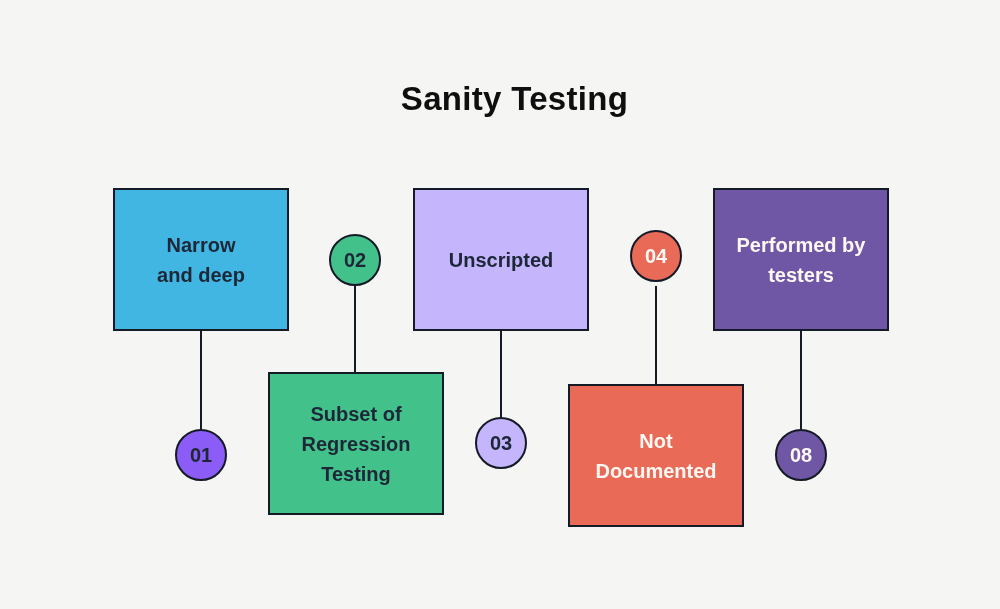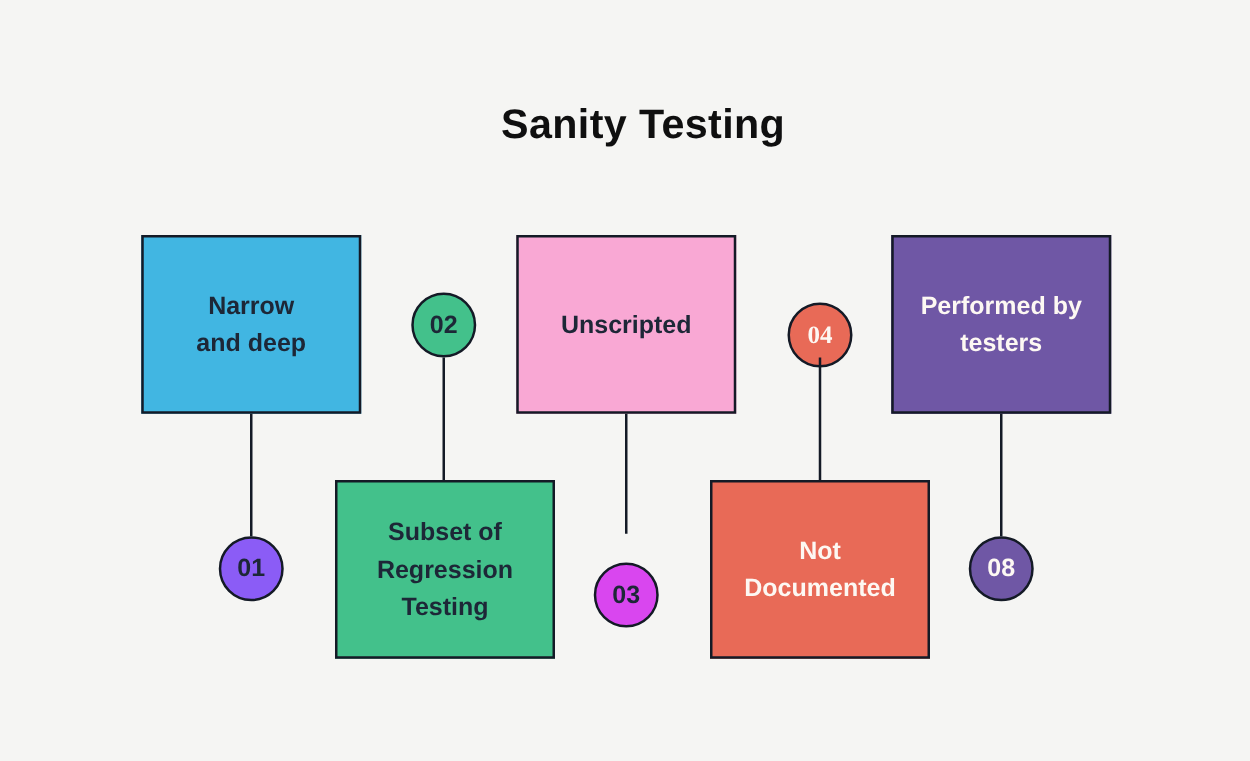--- a/index.html
+++ b/index.html
@@ -67,29 +67,29 @@
 
   <div class="title">Sanity Testing</div>
 
   <div class="box" style="left: 113px; top: 188px; background: rgb(65, 182, 226); color: rgb(29, 39, 55);">Narrow
 and deep</div>
   <div class="vline" style="left: 200px; top: 331px; height: 98px; background: rgb(20, 26, 38);"></div>
   <div class="circle" style="left: 175px; top: 429px; background: #8b5cf6; color: rgb(29, 39, 55);">01</div>
 
   <div class="circle" style="left: 329px; top: 234px; background: rgb(67, 193, 139); color: rgb(29, 39, 55);">02</div>
   <div class="vline" style="left: 354px; top: 286px; height: 98px; background: rgb(20, 26, 38);"></div>
-  <div class="box" style="left: 268px; top: 384px; background: rgb(67, 193, 139); color: rgb(29, 39, 55);">Subset of
+  <div class="box" style="left: 268px; top: 372px; background: rgb(67, 193, 139); color: rgb(29, 39, 55);">Subset of
 Regression
 Testing</div>
 
-  <div class="box" style="left: 413px; top: 188px; background: #f9a8d4; color: rgb(29, 39, 55);">Unscripted</div>
+  <div class="box" style="left: 413px; top: 188px; background: #c4b5fd; color: rgb(29, 39, 55);">Unscripted</div>
   <div class="vline" style="left: 500px; top: 331px; height: 96px; background: rgb(20, 26, 38);"></div>
-  <div class="circle" style="left: 475px; top: 450px; background: #d946ef; color: rgb(29, 39, 55);">03</div>
+  <div class="circle" style="left: 475px; top: 417px; background: #c4b5fd; color: rgb(29, 39, 55);">03</div>
 
-  <div class="circle" style="left: 630px; top: 242px; background: rgb(232, 106, 87); color: rgb(253, 248, 243); font-family: Liberation Serif, serif;">04</div>
+  <div class="circle" style="left: 630px; top: 230px; background: rgb(232, 106, 87); color: rgb(253, 248, 243);">04</div>
   <div class="vline" style="left: 655px; top: 286px; height: 98px; background: rgb(20, 26, 38);"></div>
   <div class="box" style="left: 713px; top: 188px; background: rgb(111, 87, 165); color: rgb(253, 248, 243);">Performed by
 testers</div>
 
   <div class="box" style="left: 568px; top: 384px; background: rgb(232, 106, 87); color: rgb(253, 248, 243);">Not
 Documented</div>
   <div class="vline" style="left: 800px; top: 331px; height: 98px; background: rgb(20, 26, 38);"></div>
   <div class="circle" style="left: 775px; top: 429px; background: rgb(111, 87, 165); color: rgb(253, 248, 243);">08</div>
 
 </div>

